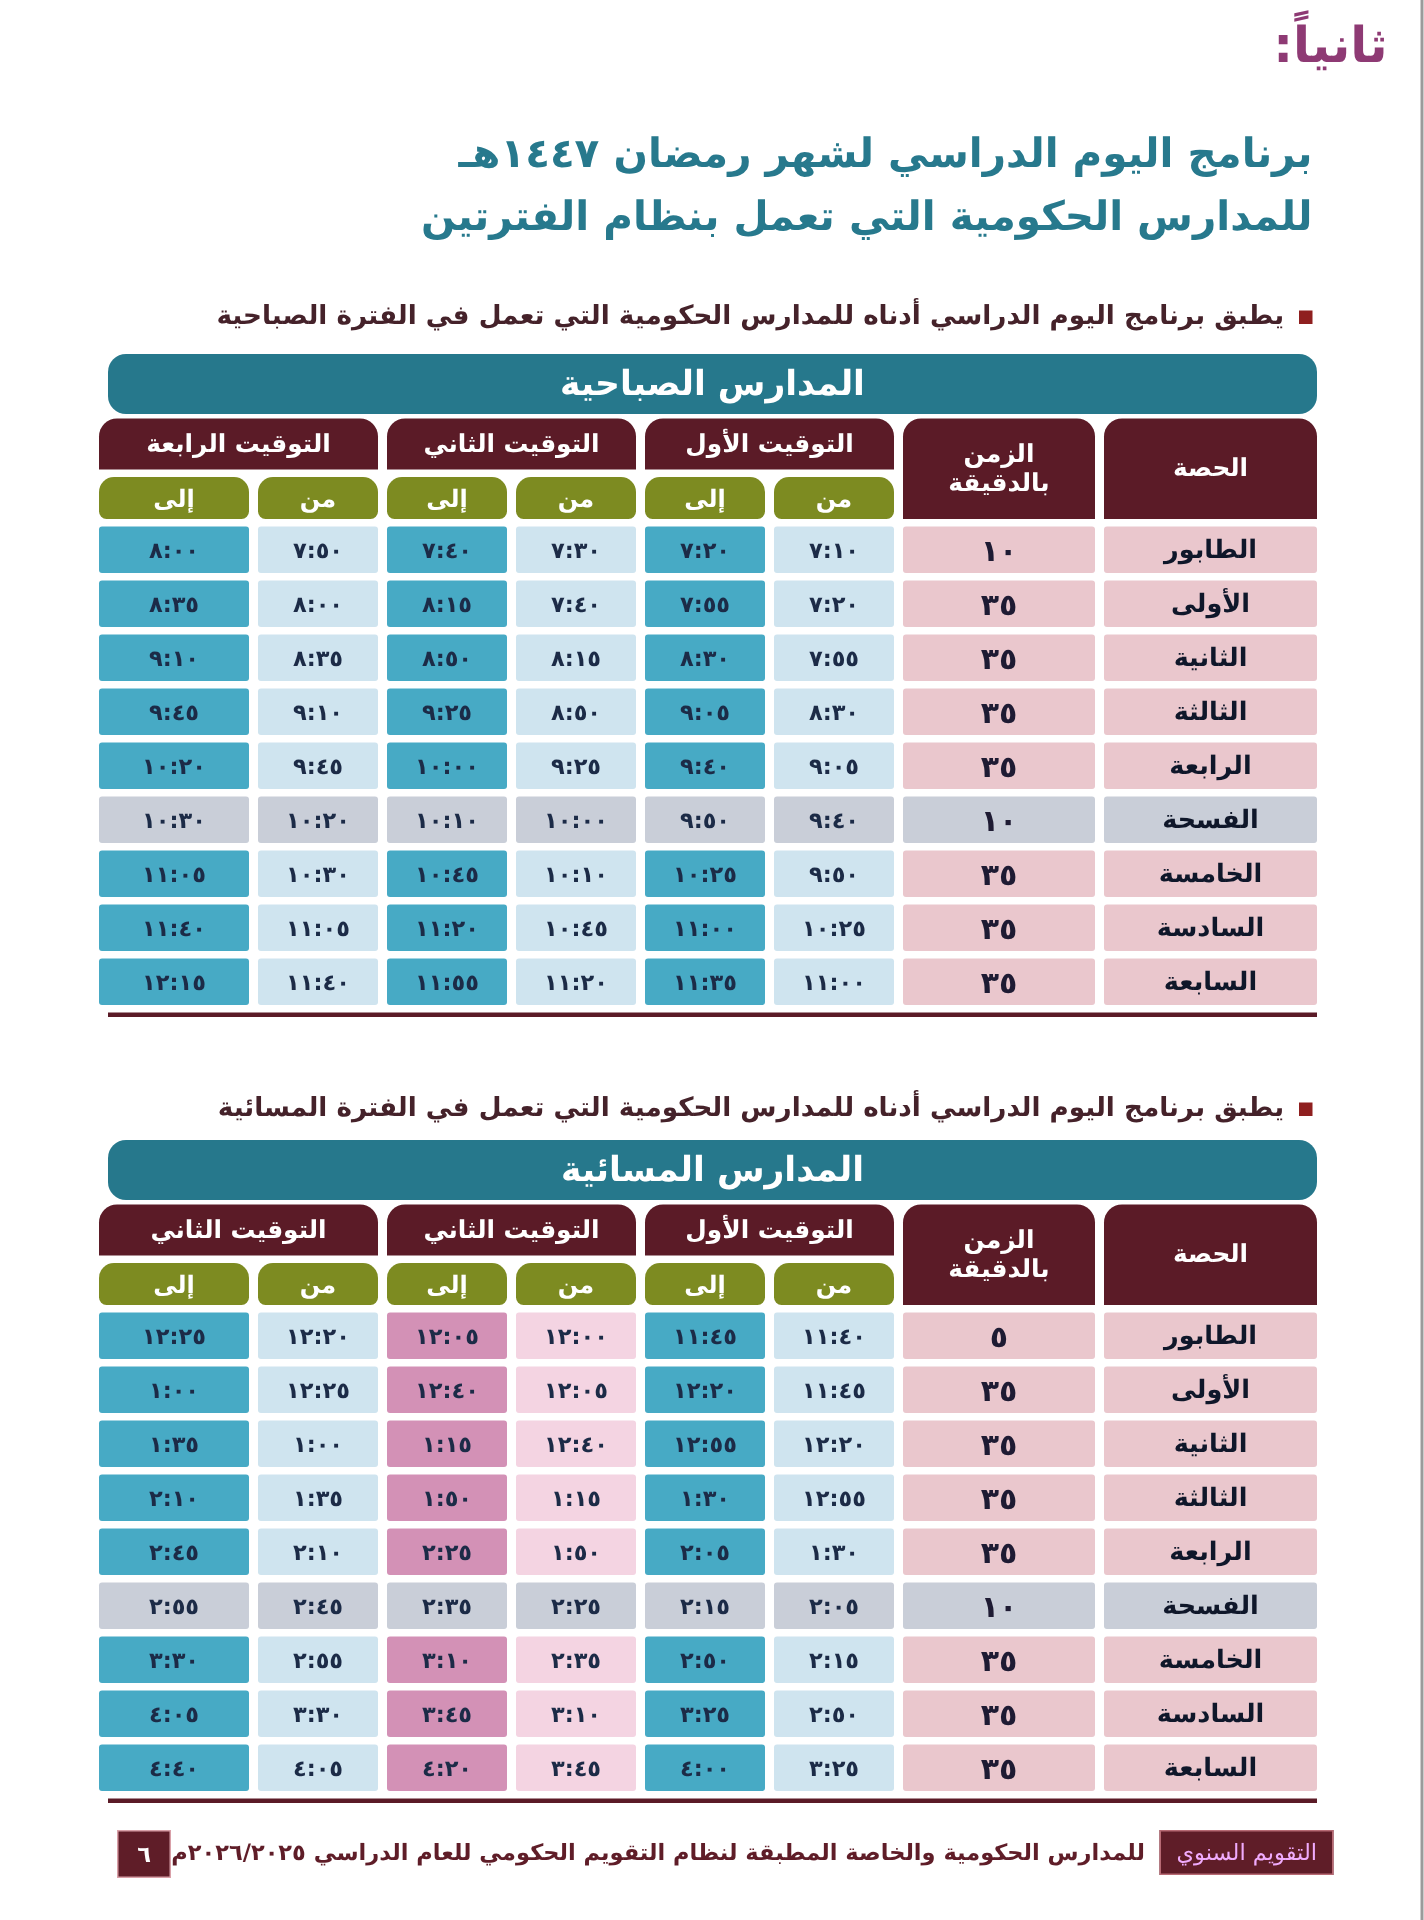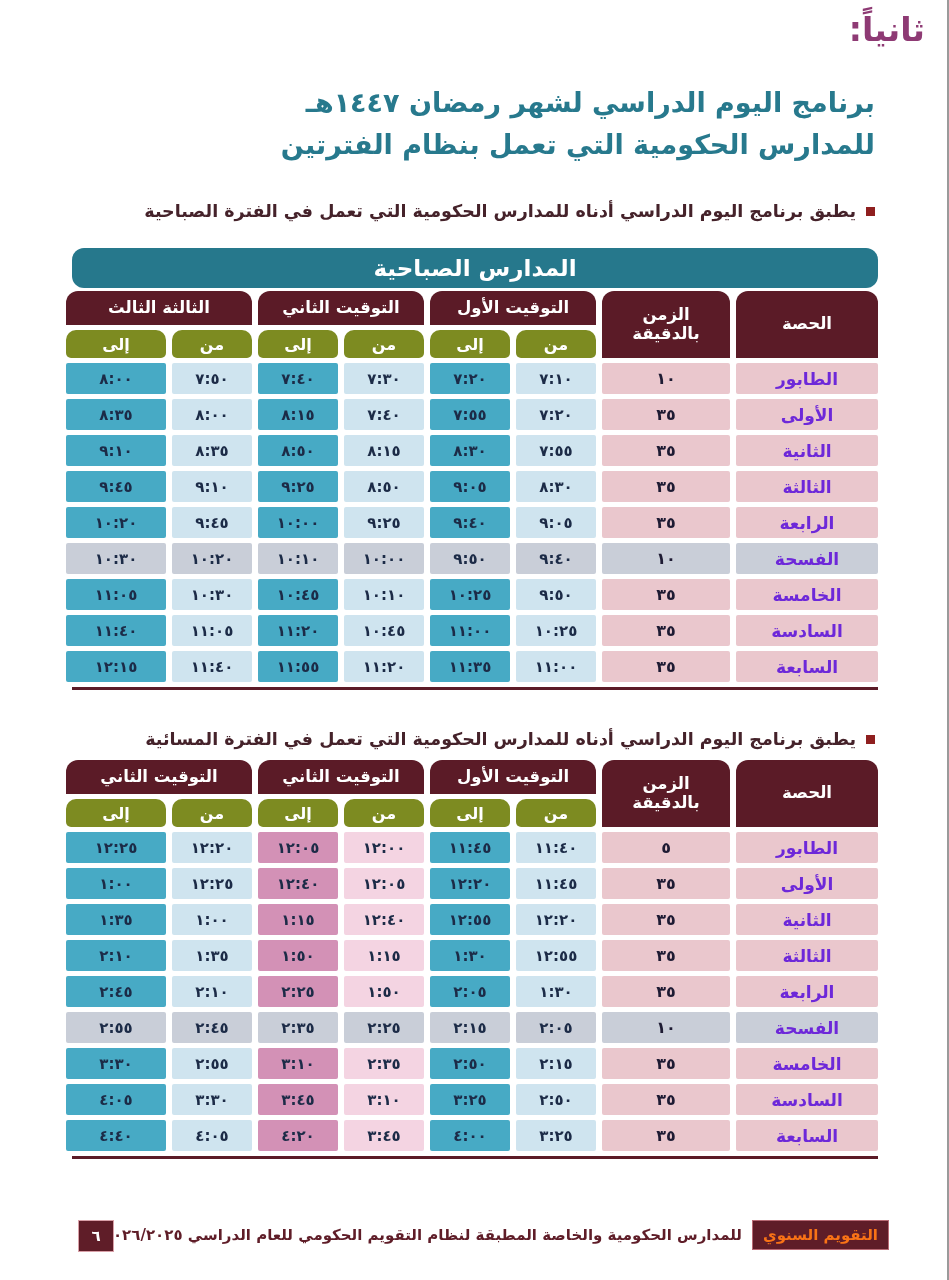--- a/index.html
+++ b/index.html
@@ -18,21 +18,21 @@
   }
   .bullet-row{
     position:absolute;right:74px;display:flex;align-items:center;
     font-size:17.5px;font-weight:bold;color:#45222a;
   }
   .bullet-row .sq{width:9px;height:9px;background:#8f1f1f;margin-left:10px;flex:0 0 auto;}
   .bullet-1{top:201px;}
   .bullet-2{top:729px;}
 
   .sched-table{position:absolute;left:72px;width:806px;}
-  .table-1{top:248px;}
+  .table-1{top:236px;}
   .table-2{top:760px;}
   .table-title{
     height:40px;border-radius:12px;background:#26788c;color:#fff;
     display:flex;align-items:center;justify-content:center;
     font-size:23px;font-weight:bold;margin-bottom:3px;
   }
   .sched-grid{
     display:grid;direction:rtl;
     grid-template-columns:142px 128px 80px 80px 80px 80px 80px 100px;
     grid-template-rows:34px 28px repeat(9,31px);
@@ -42,37 +42,37 @@
   .hdr{
     background:#5b1b27;color:#fff;font-weight:bold;font-size:16.5px;
     border-radius:12px 12px 0 0;line-height:1.15;
   }
   .hdr.span2{padding:0 10px;}
   .hdr .wrapnarrow{display:inline-block;max-width:78px;}
   .sub{
     background:#7d8b21;color:#ffffff;font-weight:bold;font-size:16px;
     border-radius:10px 10px 5px 5px;
   }
-  .lbl{font-size:17px;font-weight:bold;color:#6d28d9;border-radius:2px;}
-  .min{font-size:16px;font-weight:bold;color:#1e1b33;border-radius:2px;}
+  .lbl{font-size:17px;font-weight:bold;color:#0f172a;border-radius:2px;}
+  .min{font-size:20px;font-weight:bold;color:#1e1b33;border-radius:2px;}
   .tm{font-size:15px;font-weight:bold;color:#1c2b47;border-radius:2px;}
   .c-pink{background:#eac7cd;}
   .c-blue-light{background:#cfe4ef;}
   .c-teal{background:#47aac5;}
   .c-pink-light{background:#f4d4e2;text-align:center;}
   .c-pink-dark{background:#d391b6;}
   .c-gray{background:#c9ced8;}
   .table-endline{height:3px;background:#5b1b27;margin-top:5px;}
 
   .footer{position:absolute;top:1220px;left:0;right:0;height:40px;}
   .footer-inner{
     position:absolute;right:60px;top:0;display:flex;align-items:center;direction:rtl;
   }
   .footer-badge{
-    background:#5f1d28;color:#f97316;font-size:15px;font-weight:bold;
+    background:#5f1d28;color:#f0abfc;font-size:15px;font-weight:normal;
     padding:5px 10px;margin-left:10px;border:1px solid #b86a74;
   }
   .footer-text{font-size:15px;font-weight:bold;color:#5f1d28;}
   .page-num{
     position:absolute;left:78px;top:0;width:34px;height:30px;
     background:#5f1d28;color:#fff;font-size:15px;font-weight:bold;
     display:flex;align-items:center;justify-content:center;border:1px solid #d9a0a8;
   }
 </style>
 </head>
@@ -98,21 +98,21 @@
       <div class="cell hdr" style="grid-area: 1 / 1 / 3 / 2;">الحصة</div>
       <div class="cell hdr" style="grid-area: 1 / 2 / 3 / 3;">
         <span class="wrapnarrow">الزمن بالدقيقة</span>
       </div>
       <div class="cell hdr span2" style="grid-area: 1 / 3 / 2 / 5;">التوقيت الأول</div>
       <div class="cell sub" style="grid-area: 2 / 3 / 3 / 4;">من</div>
       <div class="cell sub" style="grid-area: 2 / 4 / 3 / 5;">إلى</div>
       <div class="cell hdr span2" style="grid-area: 1 / 5 / 2 / 7;">التوقيت الثاني</div>
       <div class="cell sub" style="grid-area: 2 / 5 / 3 / 6;">من</div>
       <div class="cell sub" style="grid-area: 2 / 6 / 3 / 7;">إلى</div>
-      <div class="cell hdr span2" style="grid-area: 1 / 7 / 2 / 9;">الثالثة الثالث</div>
+      <div class="cell hdr span2" style="grid-area: 1 / 7 / 2 / 9;">التوقيت الرابعة</div>
       <div class="cell sub" style="grid-area: 2 / 7 / 3 / 8;">من</div>
       <div class="cell sub" style="grid-area: 2 / 8 / 3 / 9;">إلى</div>
       <div class="cell lbl c-pink" style="grid-area: 3 / 1 / 4 / 2;">الطابور</div>
       <div class="cell min c-pink" style="grid-area: 3 / 2 / 4 / 3;">١٠</div>
       <div class="cell tm c-blue-light" style="grid-area: 3 / 3 / 4 / 4;">٧:١٠</div>
       <div class="cell tm c-teal" style="grid-area: 3 / 4 / 4 / 5;">٧:٢٠</div>
       <div class="cell tm c-blue-light" style="grid-area: 3 / 5 / 4 / 6;">٧:٣٠</div>
       <div class="cell tm c-teal" style="grid-area: 3 / 6 / 4 / 7;">٧:٤٠</div>
       <div class="cell tm c-blue-light" style="grid-area: 3 / 7 / 4 / 8;">٧:٥٠</div>
       <div class="cell tm c-teal" style="grid-area: 3 / 8 / 4 / 9;">٨:٠٠</div>
@@ -183,20 +183,21 @@
     </div>
   <div class="table-endline"></div>
 </div>
 
 <div class="bullet-row bullet-2">
   <span class="sq"></span>
   <span>يطبق برنامج اليوم الدراسي أدناه للمدارس الحكومية التي تعمل في الفترة المسائية</span>
 </div>
 
 <div class="sched-table table-2">
+  <div class="table-title">المدارس المسائية</div>
   <div class="sched-grid">
       <div class="cell hdr" style="grid-area: 1 / 1 / 3 / 2;">الحصة</div>
       <div class="cell hdr" style="grid-area: 1 / 2 / 3 / 3;">
         <span class="wrapnarrow">الزمن بالدقيقة</span>
       </div>
       <div class="cell hdr span2" style="grid-area: 1 / 3 / 2 / 5;">التوقيت الأول</div>
       <div class="cell sub" style="grid-area: 2 / 3 / 3 / 4;">من</div>
       <div class="cell sub" style="grid-area: 2 / 4 / 3 / 5;">إلى</div>
       <div class="cell hdr span2" style="grid-area: 1 / 5 / 2 / 7;">التوقيت الثاني</div>
       <div class="cell sub" style="grid-area: 2 / 5 / 3 / 6;">من</div>

